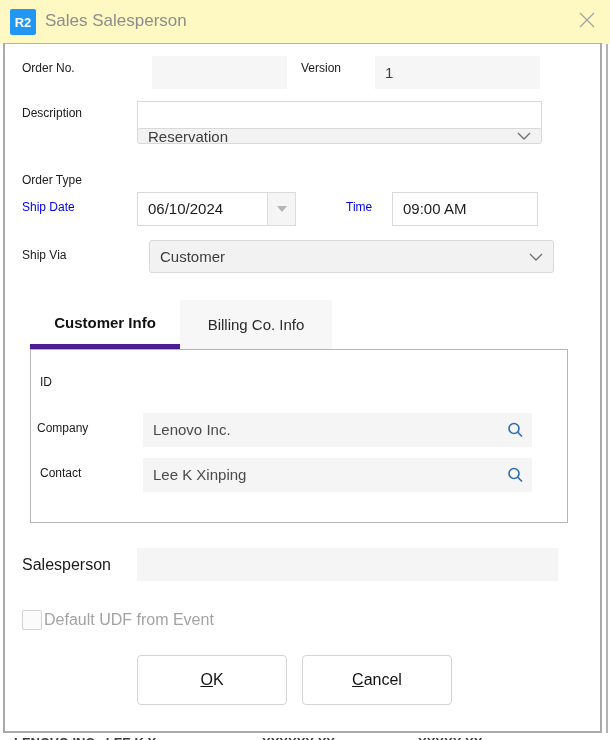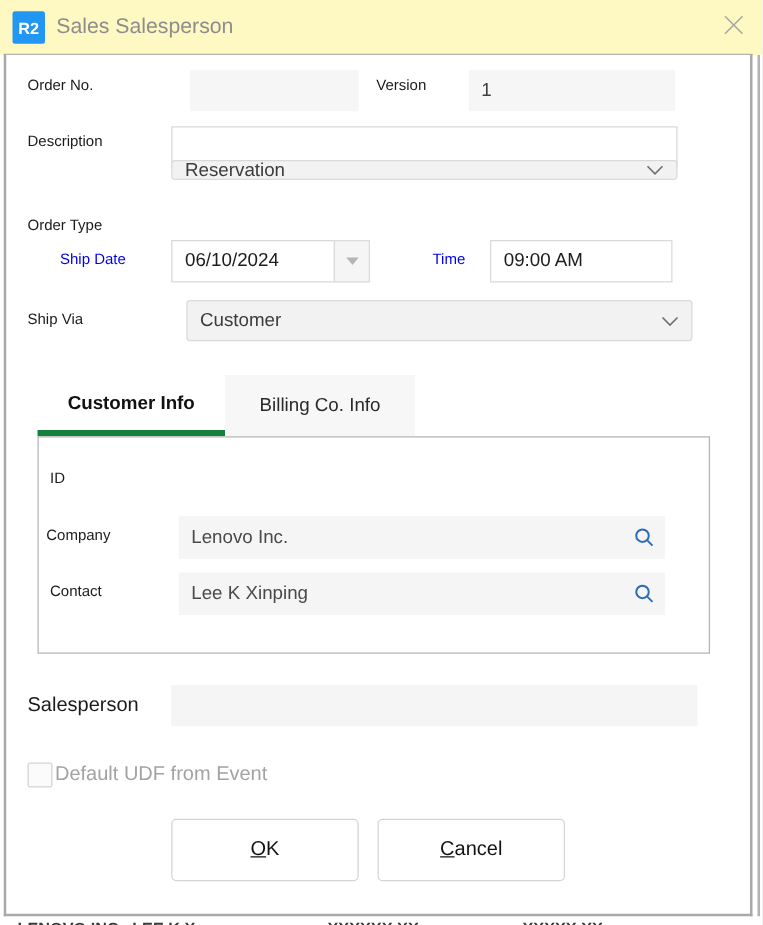--- a/index.html
+++ b/index.html
@@ -40,21 +40,21 @@
     display:flex; align-items:center; font-size:15px; color:#3c3c3c; padding:0 10px;
   }
   .dropdown .dd-text { flex:1; overflow:hidden; white-space:nowrap; }
   .date-btn {
     position:absolute; background:#f5f5f5; border:1px solid #dcdcdc;
     display:flex; align-items:center; justify-content:center;
   }
   .tri-down { width:0; height:0; border-left:5px solid transparent; border-right:5px solid transparent; border-top:6px solid #b5b5b5; }
   
   .tab { position:absolute; display:flex; align-items:center; justify-content:center; font-size:15px; }
-  .tab-active { background:#fff; font-weight:bold; color:#111; border-bottom:5px solid #15803d; }
+  .tab-active { background:#fff; font-weight:bold; color:#111; border-bottom:5px solid #4c1d95; }
   .tab-inactive { background:#f7f7f7; color:#2a2a2a; }
   
   .panel { position:absolute; left:30px; top:349px; width:538px; height:174px; border:1px solid #b5b5b5; background:#fff; }
   .search-icon { position:absolute; top:50%; transform:translateY(-50%); right:8px; line-height:0; }
   
   .checkbox { position:absolute; left:22px; top:610px; width:20px; height:20px;
     border:1px solid #d4d4d4; background:#fbfbfb; border-radius:2px; }
   
   .btn {
     position:absolute; width:150px; height:50px; background:#fff; border:1px solid #d4d4d4;
@@ -92,21 +92,21 @@
   <div class="lbl" style="left:22px; top:153px;margin-top:20px;">Order Type</div>
   <div class="dropdown" style="left:137px; top:128px; width:405px; height:16px;">
     <span class="dd-text">Reservation</span>
     <span style="line-height:0;">
       <svg width="14" height="8" viewBox="0 0 14 8">
           <polyline points="1,1 7,7 13,1" fill="none" stroke="#6f6f6f" stroke-width="1.3"></polyline>
         </svg>
     </span>
   </div>
 
-  <div class="lbl lbl-blue" style="left:22px; top:200px;margin-left:26px;">Ship Date</div>
+  <div class="lbl lbl-blue" style="left:22px; top:200px;">Ship Date</div>
   <div class="fld fld-edit" style="left:137px; top:192px; width:131px; height:34px; line-height:32px; color:#1d1d1d;">06/10/2024</div>
   <div class="date-btn" style="left:267px; top:192px; width:29px; height:34px;">
     <span class="tri-down"></span>
   </div>
   <div class="lbl lbl-blue" style="left:346px; top:200px;">Time</div>
   <div class="fld fld-edit" style="left:392px; top:192px; width:146px; height:34px; line-height:32px; color:#1d1d1d;">09:00 AM</div>
 
   <div class="lbl" style="left:22px; top:248px;">Ship Via</div>
   <div class="dropdown" style="left:137px; top:240px; width:405px; height:33px;margin-left:12px;">
     <span class="dd-text">Customer</span>

